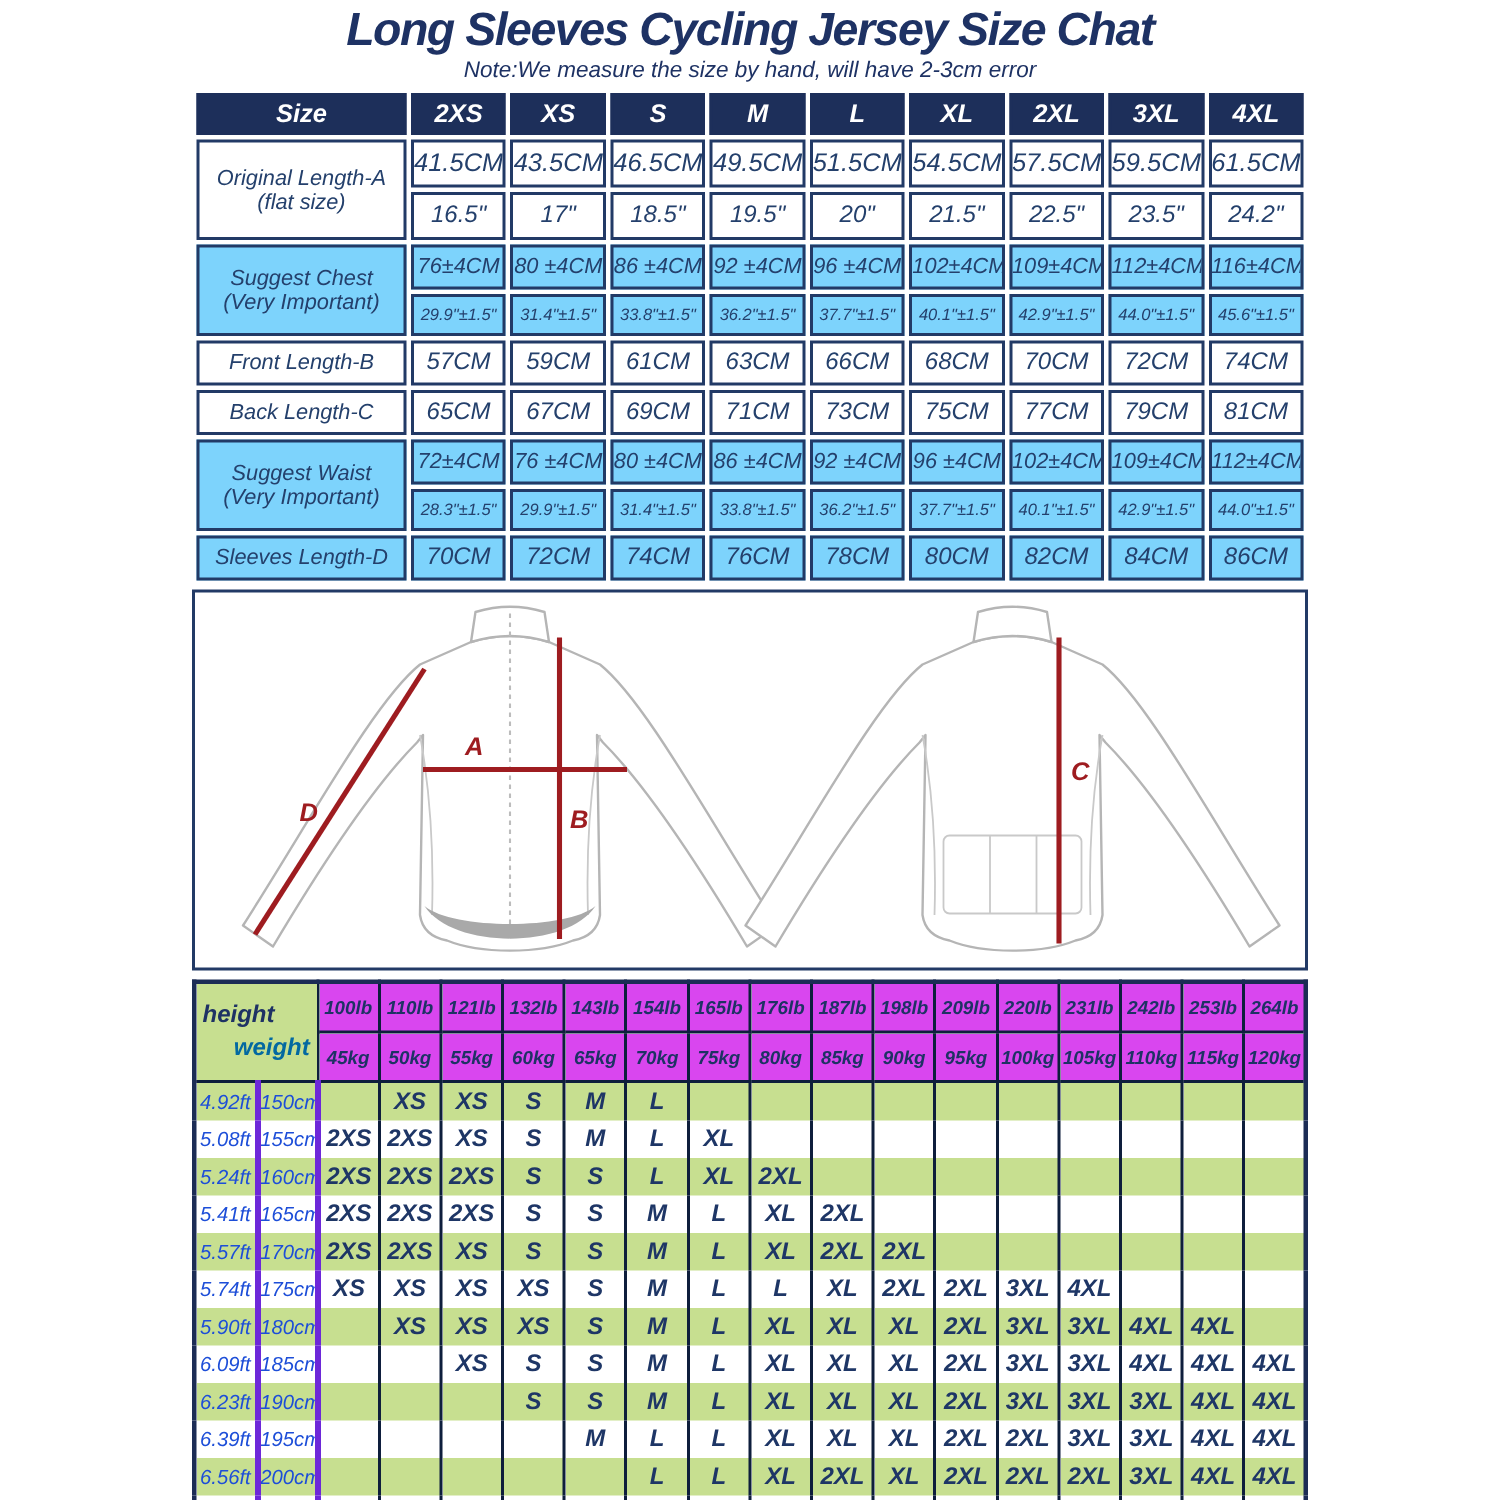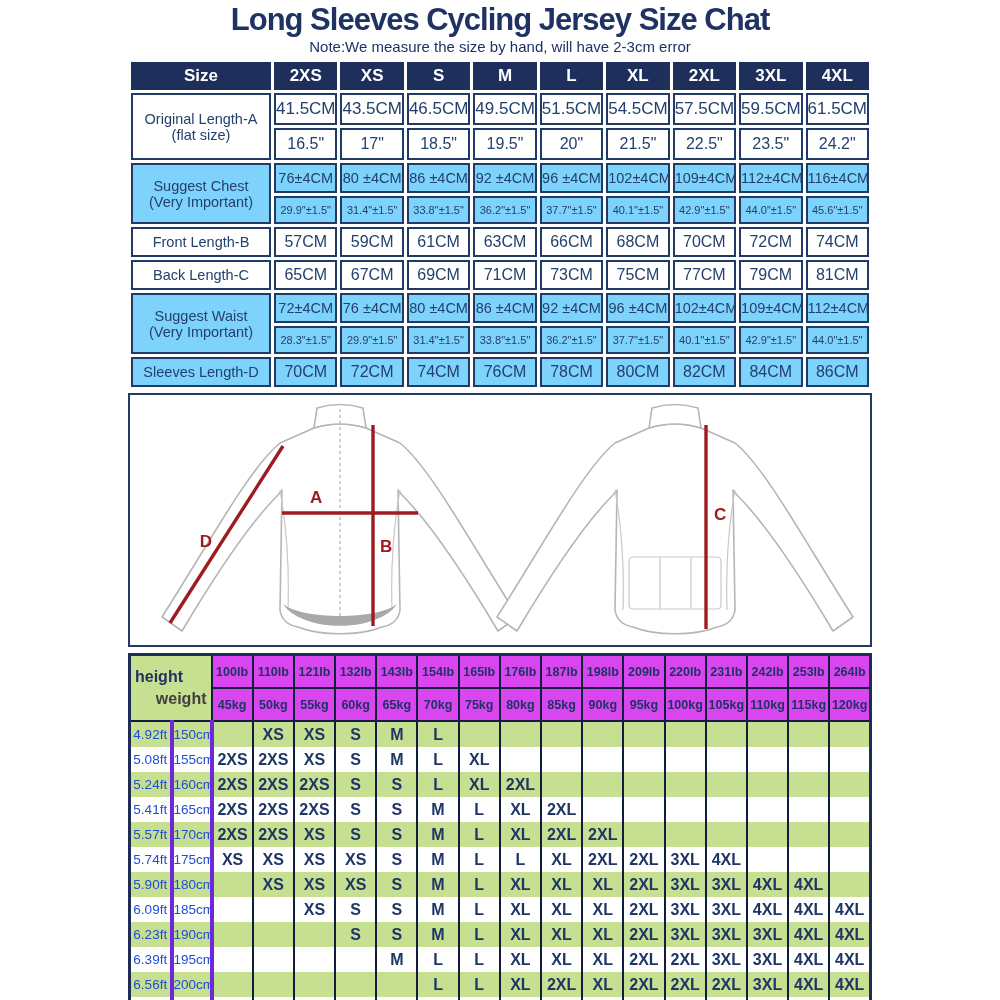--- a/index.html
+++ b/index.html
@@ -1,17 +1,17 @@
 <!DOCTYPE html>
 <html><head>
 <meta charset="utf-8">
 <style>
   html,body{margin:0;padding:0;background:#fff;}
   body{width:1000px;height:1000px;font-family:"Liberation Sans",sans-serif;-webkit-font-smoothing:antialiased;}
-  .page{width:1000px;height:1000px;position:relative;overflow:hidden;background:#fff;}
+  .page{width:1000px;height:1000px;position:relative;overflow:hidden;background:#fff;font-style:italic;}
   .title{ text-align:center;color:#1e3264;font-weight:bold;font-size:31px;letter-spacing:-1px;padding-top:3px;line-height:34px;}
   .note{ text-align:center;color:#1e3264;font-size:15px;line-height:17px;margin-top:1px;}
   .content{width:744px;margin:4px auto 0;}
 
   
   table.size{border-collapse:separate;border-spacing:3px;width:744px;table-layout:fixed;margin:0;}
   table.size td{border:2px solid #223a66;text-align:center;vertical-align:middle;color:#24406c;padding:0;overflow:hidden;white-space:nowrap;background:#fff;}
   table.size td.hd{background:#1d2f5a;border-color:#1d2f5a;color:#fff;font-weight:bold;font-size:17px;height:24px;}
   table.size td.grn{background:#7dd3fc;}
   table.size td.lbl{font-size:14.5px;line-height:16px;}
@@ -32,21 +32,21 @@
   .mlabel{fill:#9e1c20;font-weight:bold;font-size:17px;font-family:"Liberation Sans",sans-serif;}
 
   
   table.fit{border-collapse:collapse;width:744px;table-layout:fixed;margin-top:6px;border:3px solid #1c2c55;}
   table.fit td{padding:0;text-align:center;vertical-align:middle;overflow:hidden;white-space:nowrap;}
   table.fit td.whd{border:2px solid #0e1e3c;background:#d946ef;color:#1e3264;font-weight:bold;font-size:12.5px;height:31px;}
   table.fit td.corner{border:2px solid #0e1e3c;background:#c7df90;position:relative;}
   .corner-in{position:relative;width:100%;height:100%;}
   .corner-in svg{position:absolute;left:0;top:0;width:100%;height:100%;}
   .corner-in svg line{stroke:#1e3264;stroke-width:2.4;}
-  .corner-weight{position:absolute;top:2px;right:4px;color:#404040;font-weight:bold;font-size:16px;}
+  .corner-weight{position:absolute;top:2px;right:4px;color:#0369a1;font-weight:bold;font-size:16px;}
   .corner-height{position:absolute;bottom:2px;left:4px;color:#1e3264;font-weight:bold;font-size:16px;}
   table.fit td.ftc,table.fit td.cmc{border-left:2px solid #0e1e3c;border-right:4px solid #6d28d9;color:#1d4ed8;font-size:13.5px;height:25px;}
   table.fit td.sz{border-left:2px solid #0e1e3c;border-right:2px solid #0e1e3c;color:#1e3666;font-weight:bold;font-size:16px;height:25px;}
   table.fit tr.g td{background:#c7df90;}
   table.fit tr.w td{background:#fff;}
 </style>
 </head>
 <body>
 
 <div class="page">

